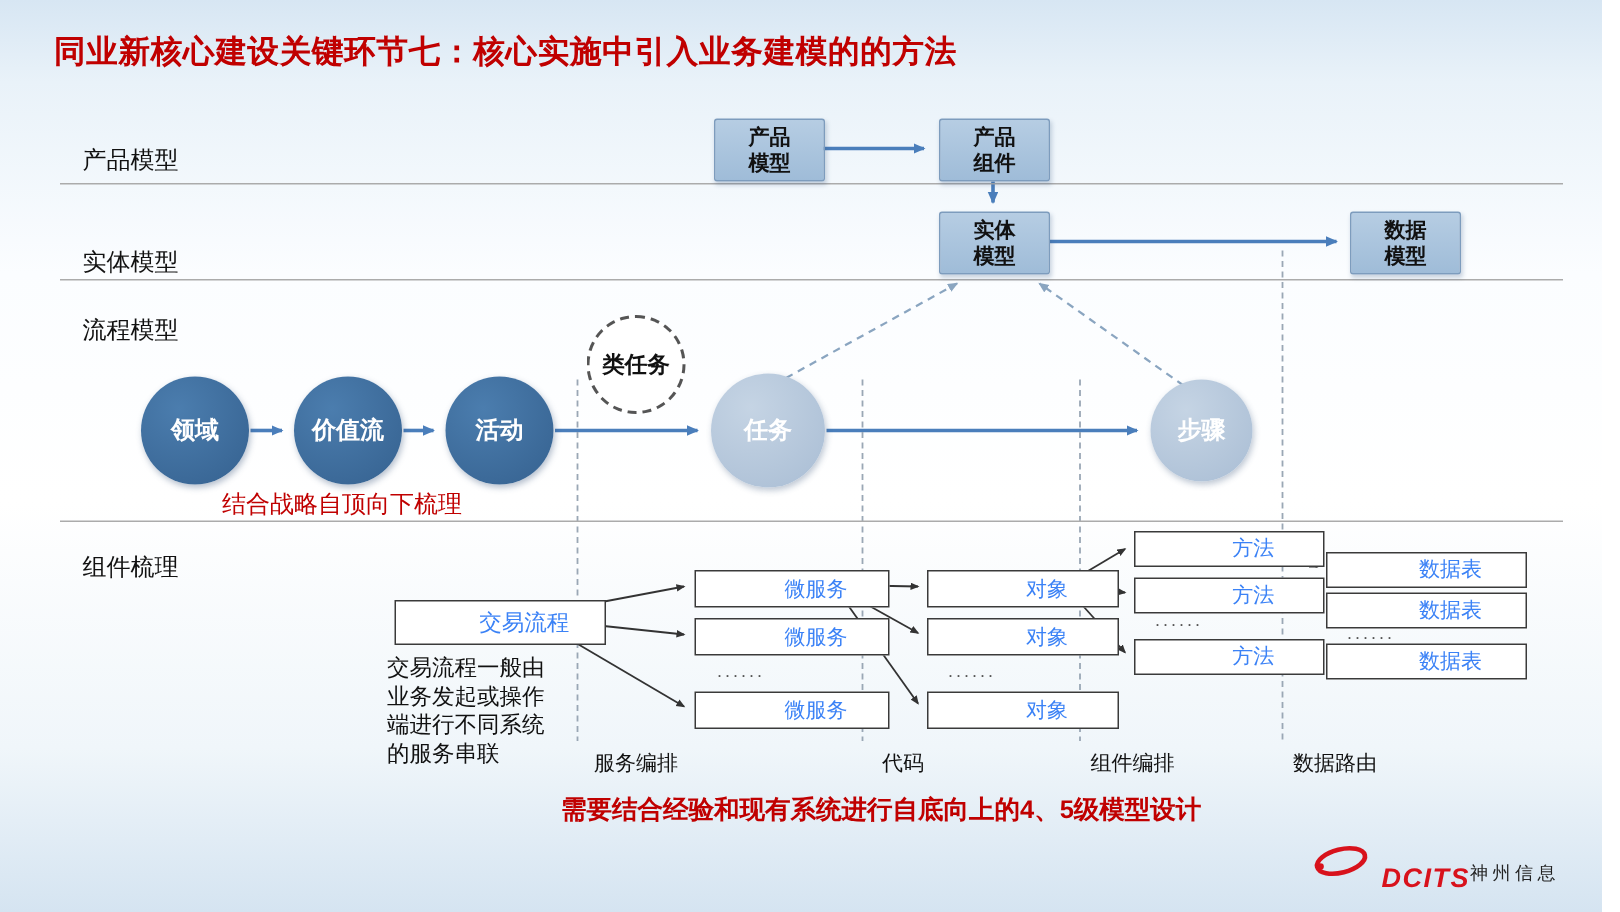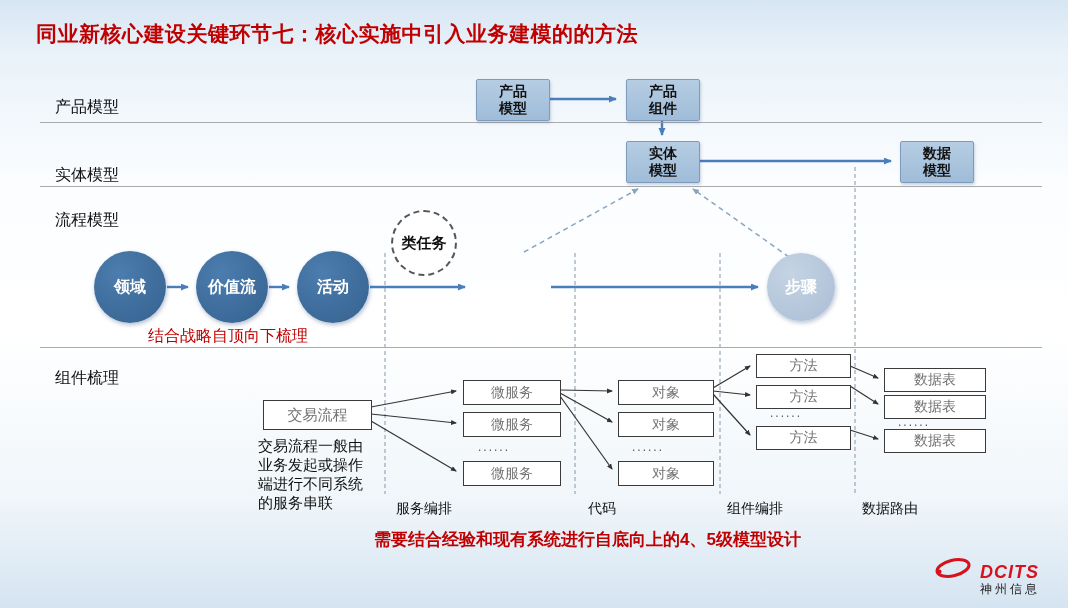--- a/index.html
+++ b/index.html
@@ -36,29 +36,29 @@
     background:radial-gradient(circle at 35% 30%,#c5d4e4,#a9bdd4);
     color:#fff;font-size:16px;box-shadow:1px 2px 4px rgba(40,70,110,.3);
   }
   .c-dashed{
     width:62px;height:62px;background:#fff;border:2px dashed #555;
     color:#111;font-size:15px;text-align:right;
   }
   .whitebox{
     position:absolute;background:#fff;border:1px solid #3a3a3a;
     display:flex;align-items:center;justify-content:center;
-    font-size:14px;color:#737373;
+    font-size:14px;color:#3b82f6;padding-left:32px;
   }
   .dots{position:absolute;font-size:12px;color:#555;letter-spacing:2px;}
   .red-note{position:absolute;color:#c00000;}
   .note-text{position:absolute;font-size:15px;color:#111;line-height:19px;white-space:pre-line;}
   .seg-label{position:absolute;font-size:14px;color:#111;}
   .connectors{position:absolute;left:0;top:0;}
   .logo{position:absolute;right:28px;bottom:12px;display:flex;align-items:center;gap:7px;}
-  .logo-text{display:flex;flex-direction:column;line-height:1.1;margin-top:20px;}
+  .logo-text{display:flex;flex-direction:row;line-height:1.1;margin-top:20px;}
   .logo-brand{color:#d8121c;font-weight:bold;font-style:italic;font-size:18px;letter-spacing:1px;}
   .logo-company{font-size:12px;color:#222;letter-spacing:3px;}
 </style>
 </head>
 <body>
 
 <div class="slide">
 
   <svg class="connectors" width="1080" height="608">
     <defs>
@@ -128,20 +128,21 @@
 
   <div class="bluebox" style="left:626px;top:141px;">实体
 模型</div>
   <div class="bluebox" style="left:900px;top:141px;">数据
 模型</div>
 
   <div class="circle c-dark" style="left:94px;top:251px;">领域</div>
   <div class="circle c-dark" style="left:196px;top:251px;">价值流</div>
   <div class="circle c-dark" style="left:297px;top:251px;">活动</div>
   <div class="circle c-dashed" style="left:391px;top:210px;">类任务</div>
+  <div class="circle c-light" style="left:474px;top:249px;width:76px;height:76px;">任务</div>
   <div class="circle c-light" style="left:767px;top:253px;width:68px;height:68px;">步骤</div>
   <div class="red-note" style="left:148px;top:326px;font-size:16px;">结合战略自顶向下梳理</div>
 
   <div class="whitebox" style="left:263px;top:400px;width:107px;height:28px;font-size:15px;">交易流程</div>
   <div class="note-text" style="left:258px;top:436px;">交易流程一般由
 业务发起或操作
 端进行不同系统
 的服务串联</div>
 
   <div class="whitebox" style="left:463px;top:380px;width:96px;height:23px;">微服务</div>

